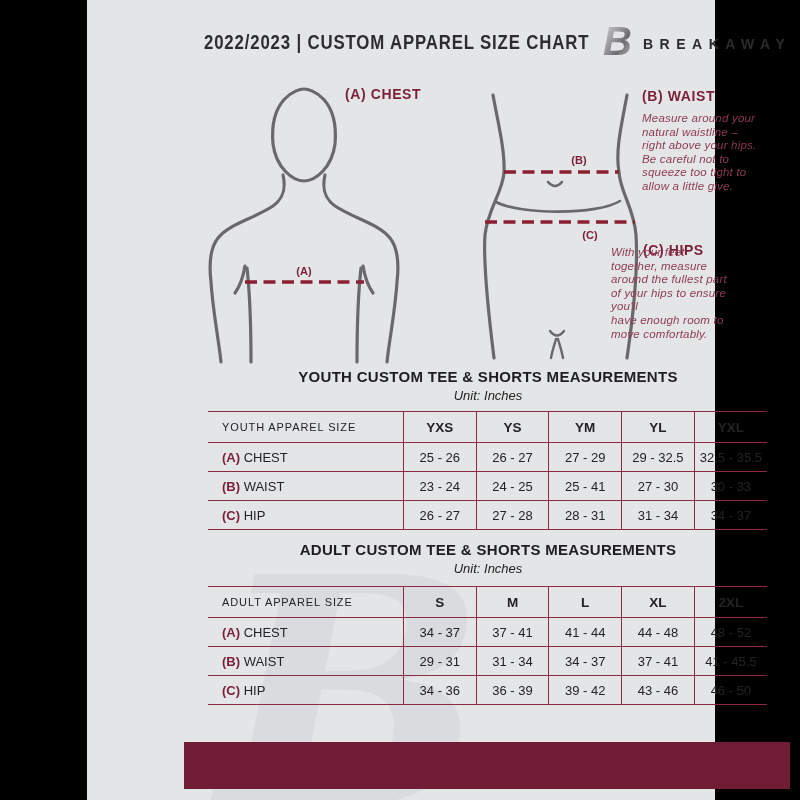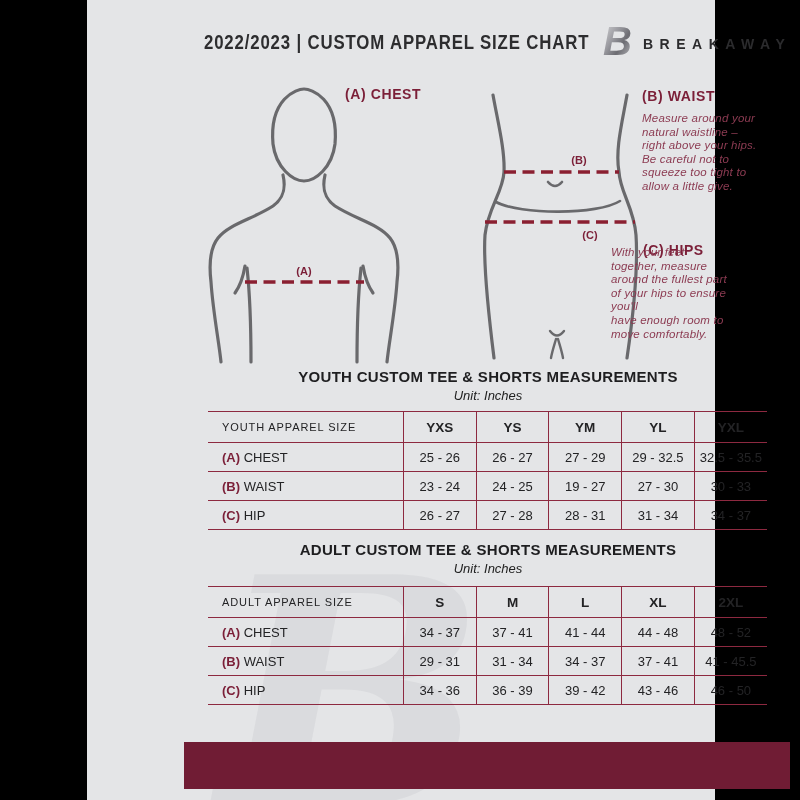--- a/index.html
+++ b/index.html
@@ -131,21 +131,21 @@
           <td>25 - 26</td>
           <td>26 - 27</td>
           <td>27 - 29</td>
           <td>29 - 32.5</td>
           <td>32.5 - 35.5</td>
         </tr>
         <tr>
           <td class="lbl"><span class="prefix">(B)</span> WAIST</td>
           <td>23 - 24</td>
           <td>24 - 25</td>
-          <td>19 - 27</td>
+          <td>25 - 41</td>
           <td>27 - 30</td>
           <td>30 - 33</td>
         </tr>
         <tr>
           <td class="lbl"><span class="prefix">(C)</span> HIP</td>
           <td>26 - 27</td>
           <td>27 - 28</td>
           <td>28 - 31</td>
           <td>31 - 34</td>
           <td>34 - 37</td>

